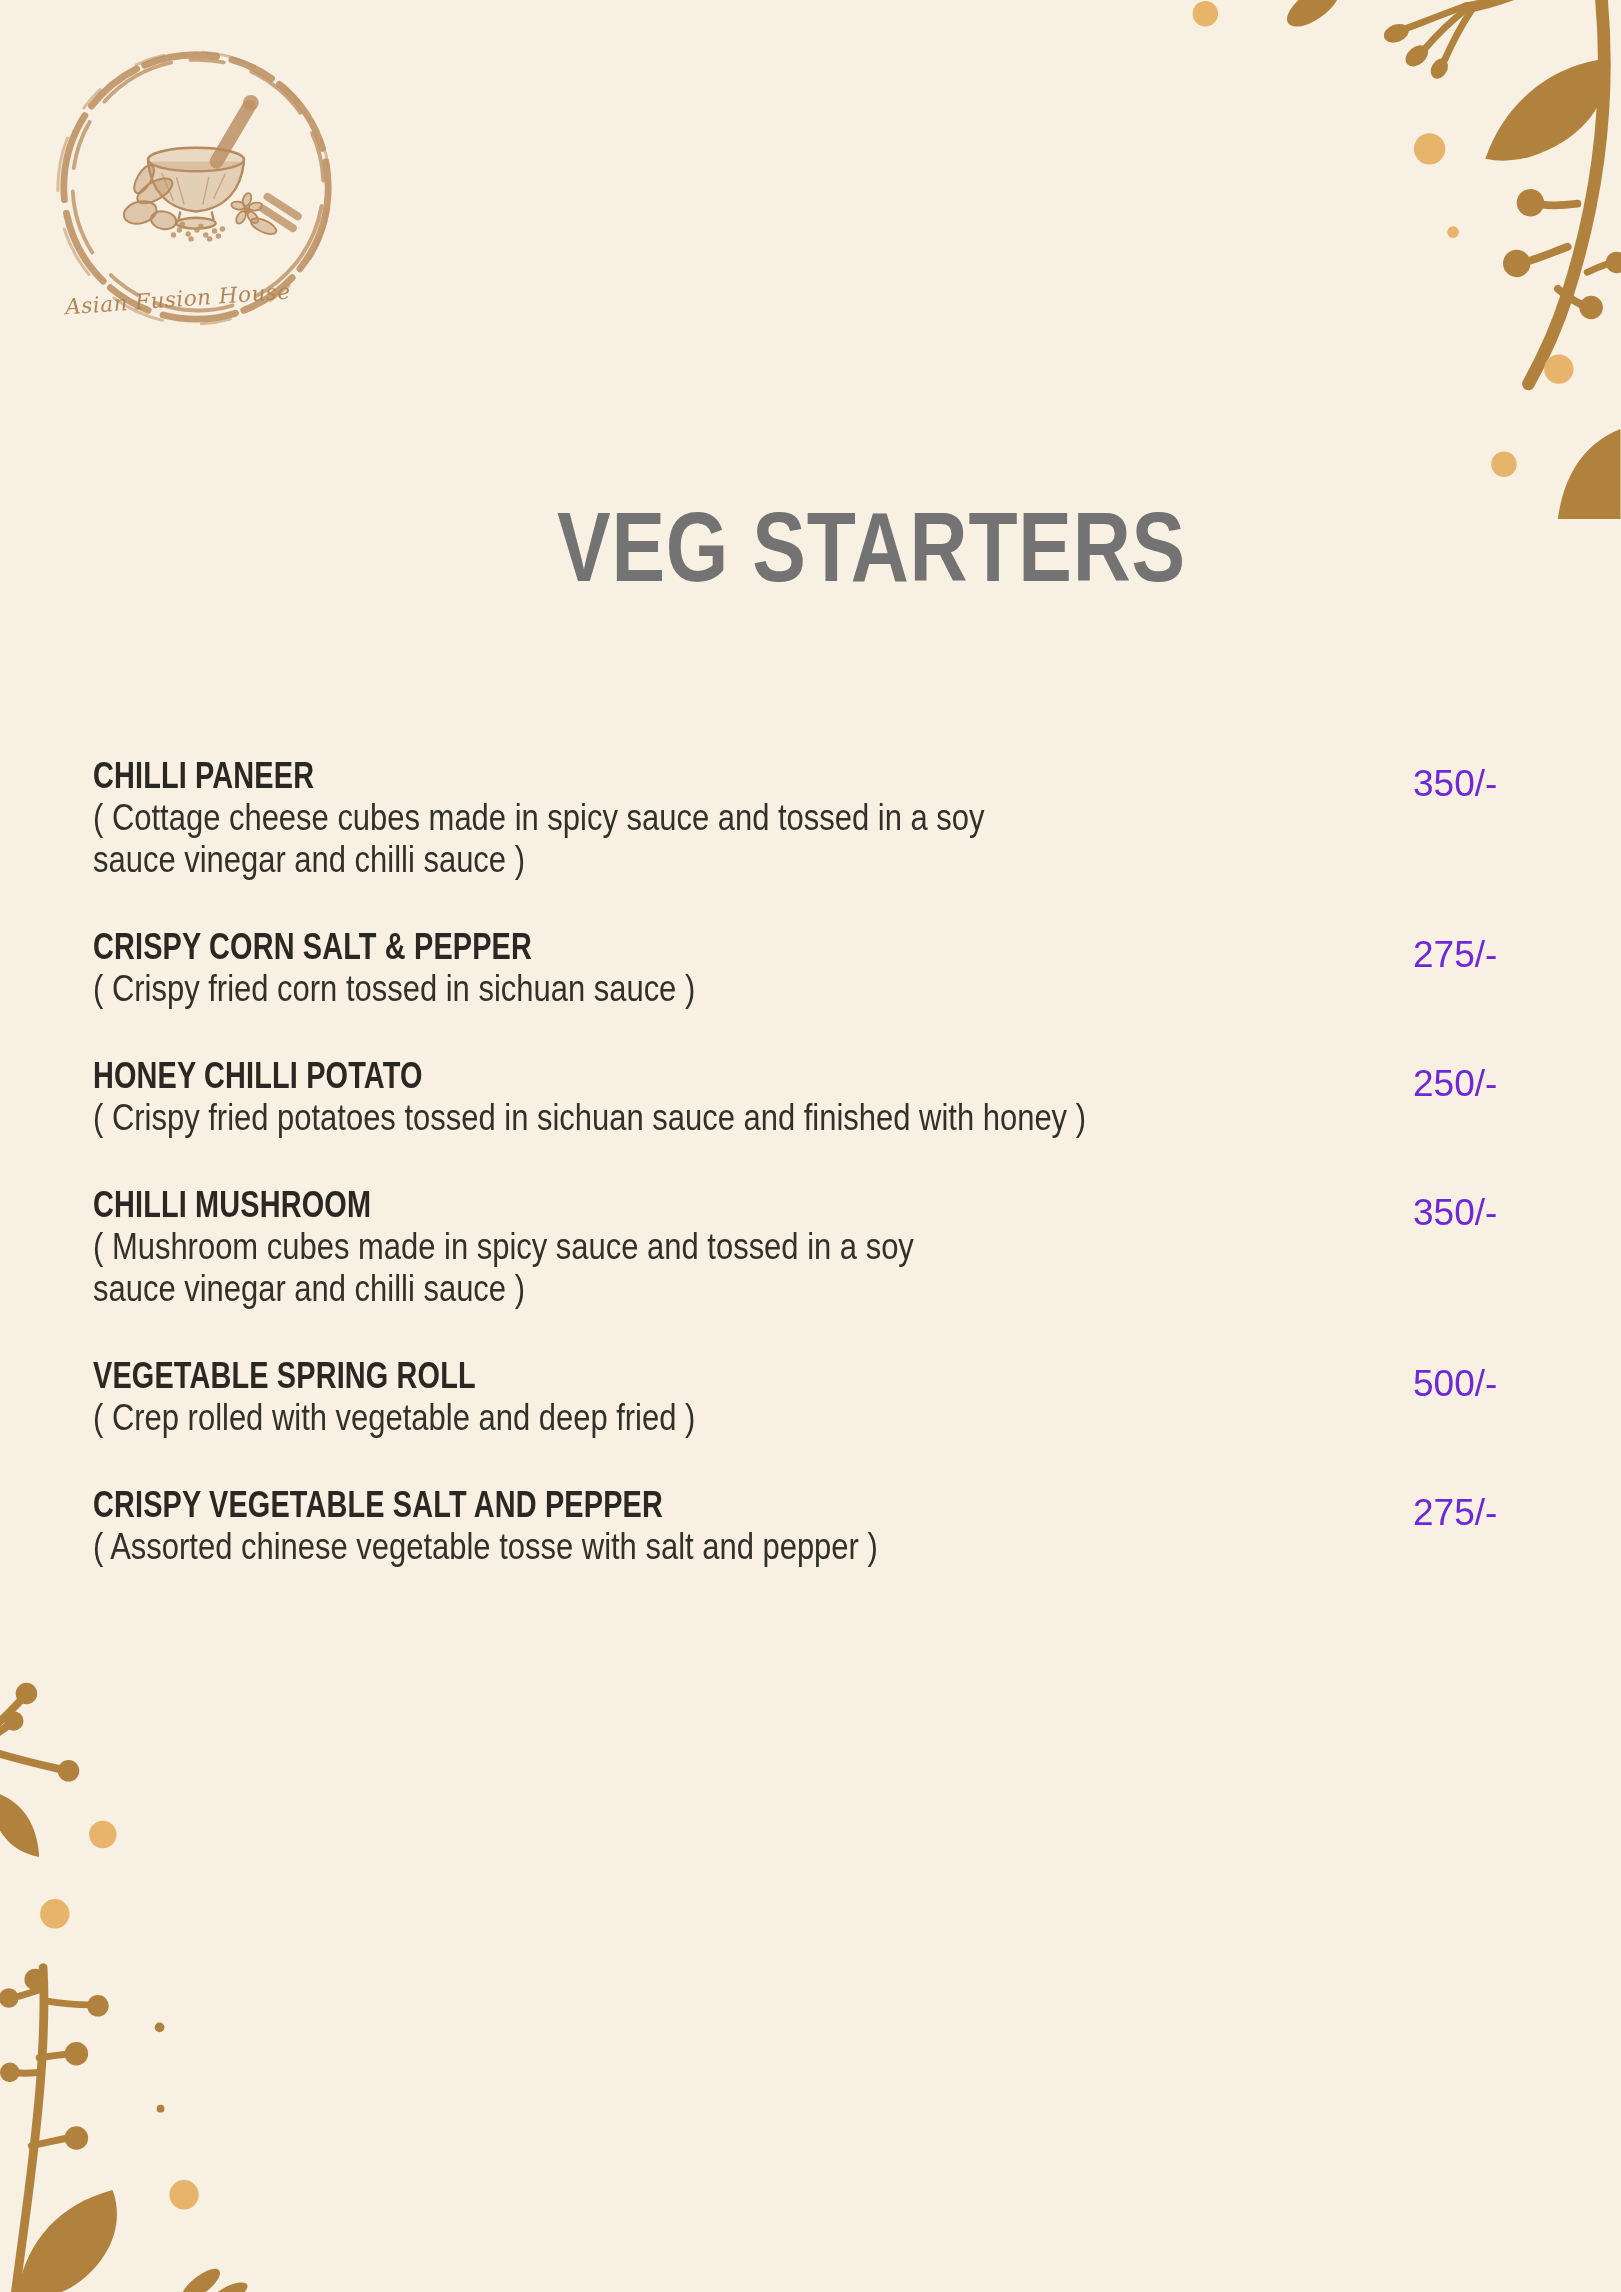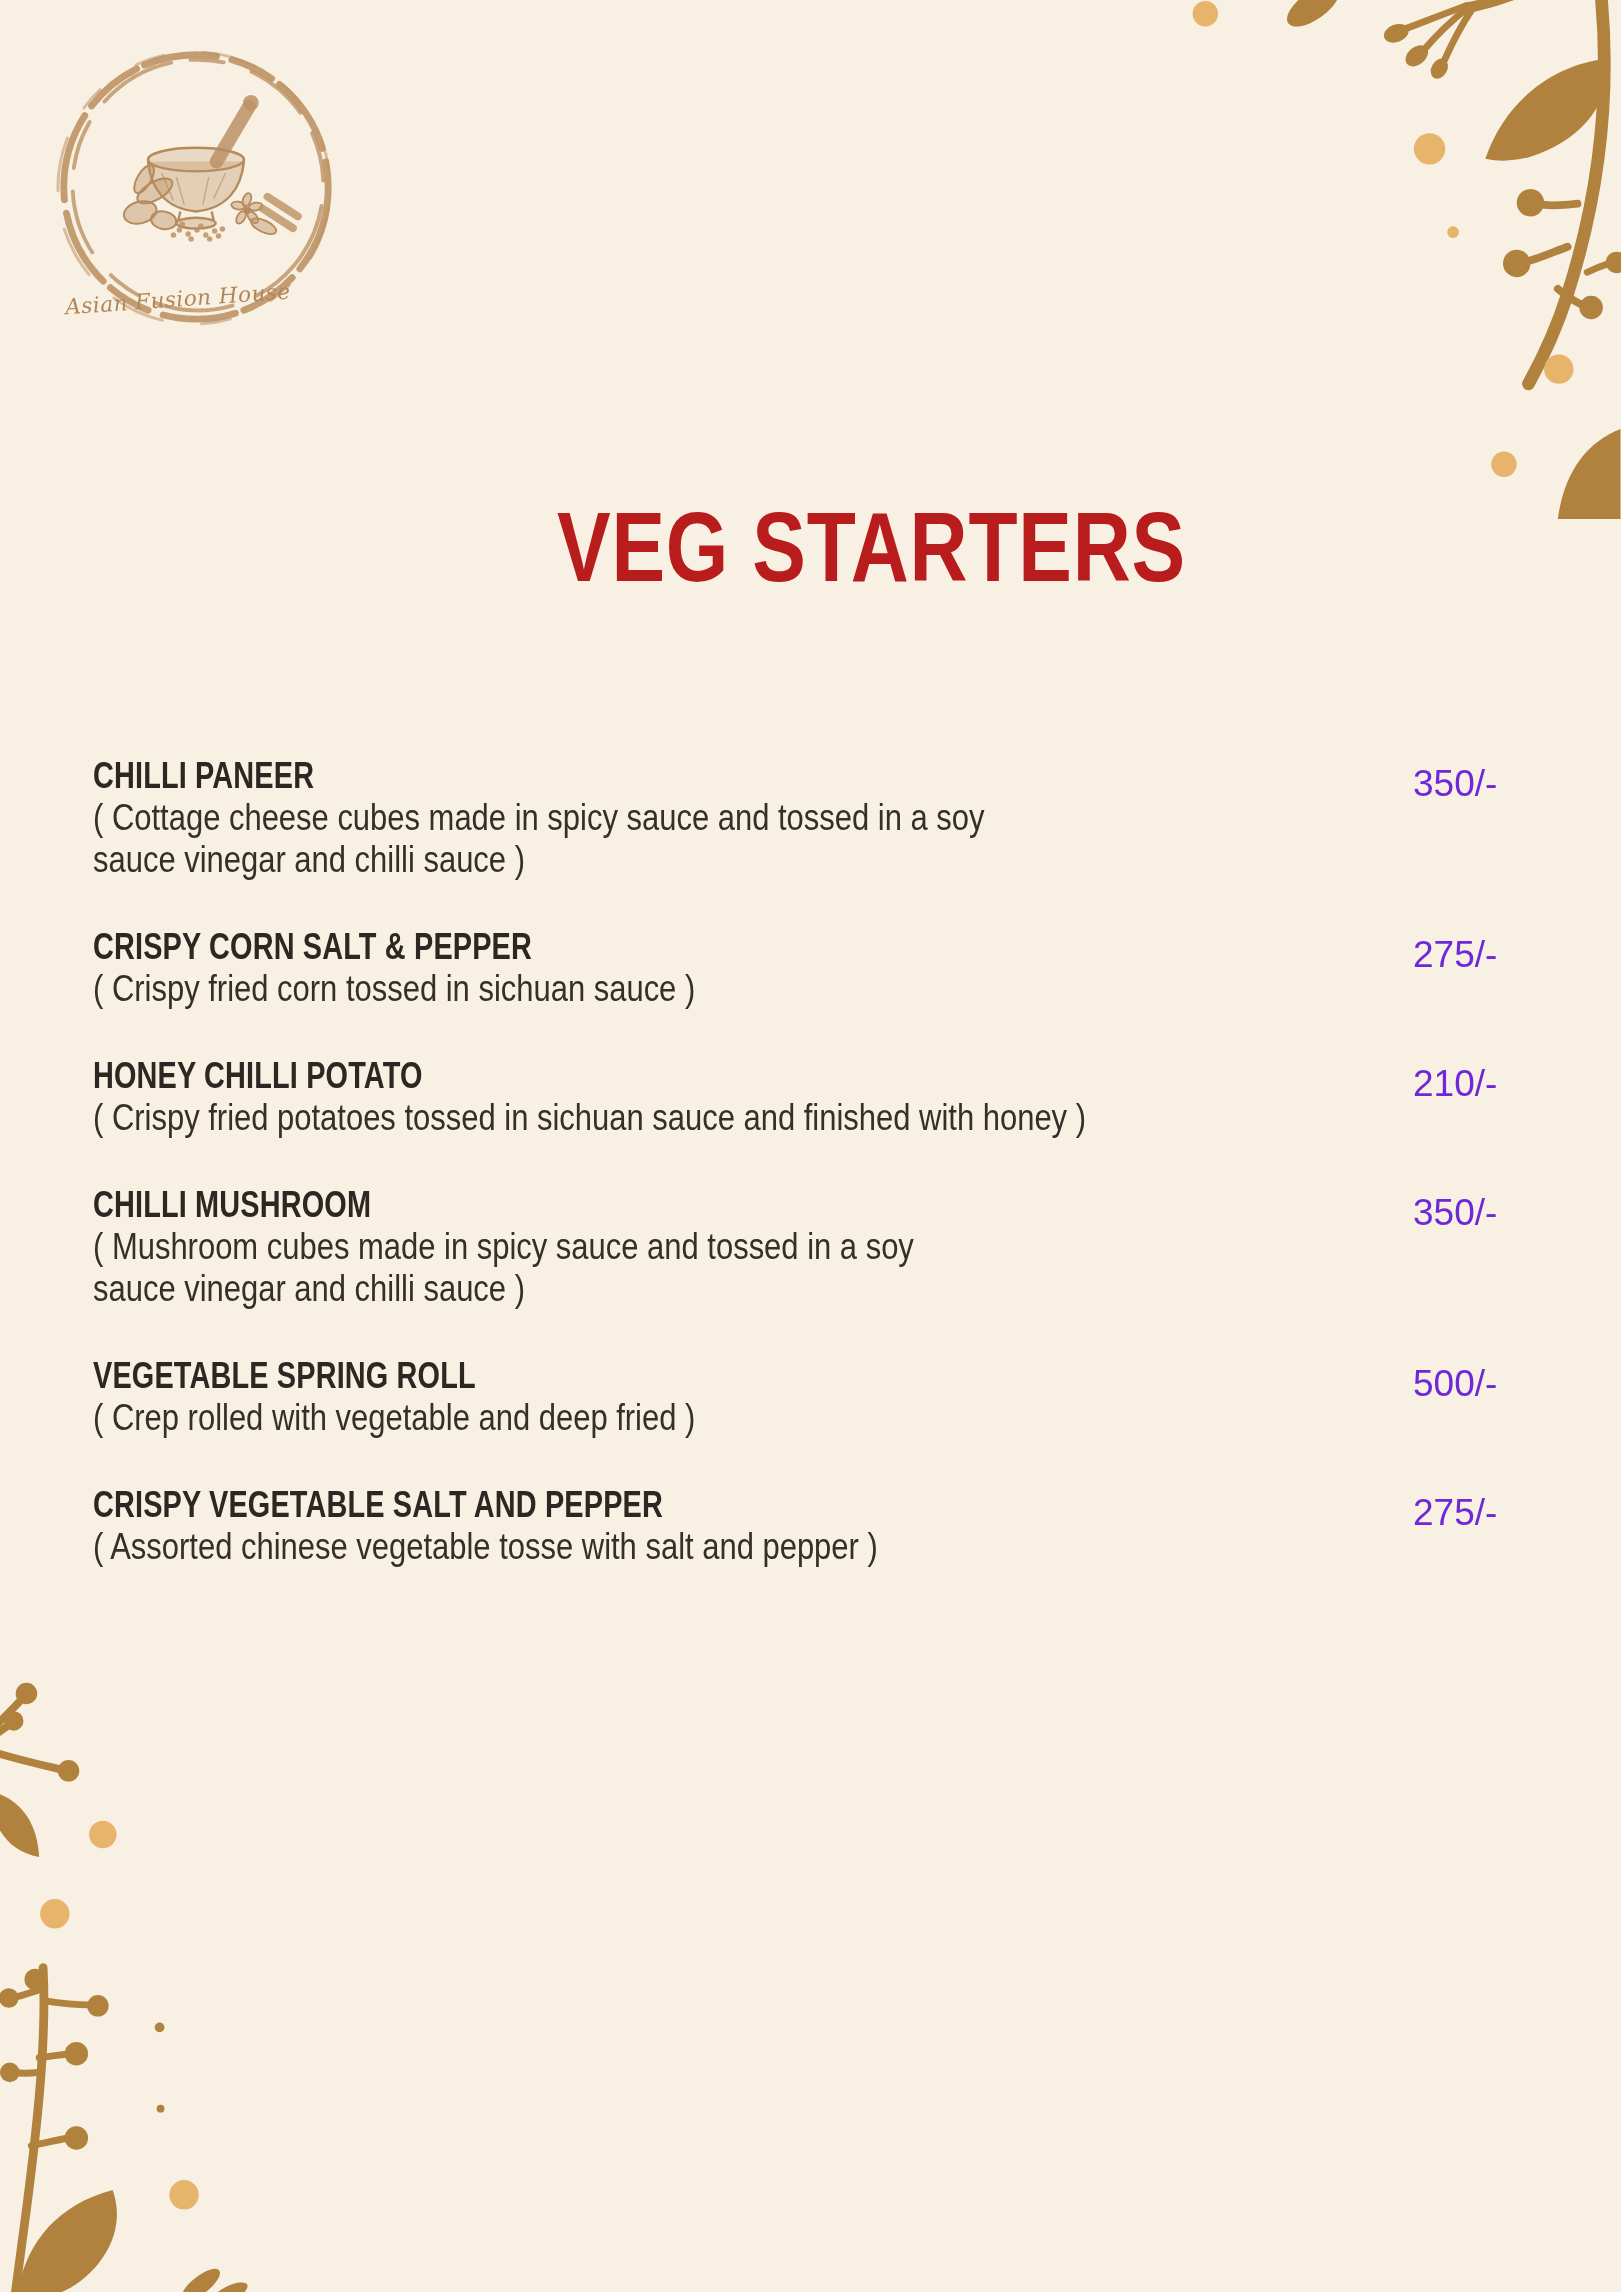--- a/index.html
+++ b/index.html
@@ -13,21 +13,21 @@
   .deco{position:absolute;pointer-events:none;}
   #deco-top-right{top:0;right:0;}
   #deco-bottom-left{bottom:0;left:0;}
   
   .logo{position:absolute;left:54px;top:44px;width:284px;height:284px;}
   
   .page-title{
     position:absolute;top:498px;left:0;width:100%;
     text-align:center;line-height:1;
     font-size:98px;font-weight:800;letter-spacing:1px;
-    color:#b91c1c;
+    color:#737373;
   }
   .page-title .stretch{
     display:inline-block;
     transform:translateX(61px) scaleX(0.82);
     transform-origin:50% 50%;
     white-space:nowrap;
   }
   
   .menu{position:absolute;left:45px;top:755px;width:1529px;}
   .menu-item{position:relative;margin-bottom:45px;margin-left:48px;}
@@ -228,21 +228,21 @@
 
   <div class="menu-item">
     <div class="item-name">CRISPY CORN SALT &amp; PEPPER</div>
     <div class="item-desc">( Crispy fried corn tossed in sichuan sauce )</div>
     <div class="item-price">275/-</div>
   </div>
 
   <div class="menu-item">
     <div class="item-name">HONEY CHILLI POTATO</div>
     <div class="item-desc">( Crispy fried potatoes tossed in sichuan sauce and finished with honey )</div>
-    <div class="item-price">210/-</div>
+    <div class="item-price">250/-</div>
   </div>
 
   <div class="menu-item">
     <div class="item-name">CHILLI MUSHROOM</div>
     <div class="item-desc">( Mushroom cubes made in spicy sauce and tossed in a soy
 sauce vinegar and chilli sauce )</div>
     <div class="item-price">350/-</div>
   </div>
 
   <div class="menu-item">

